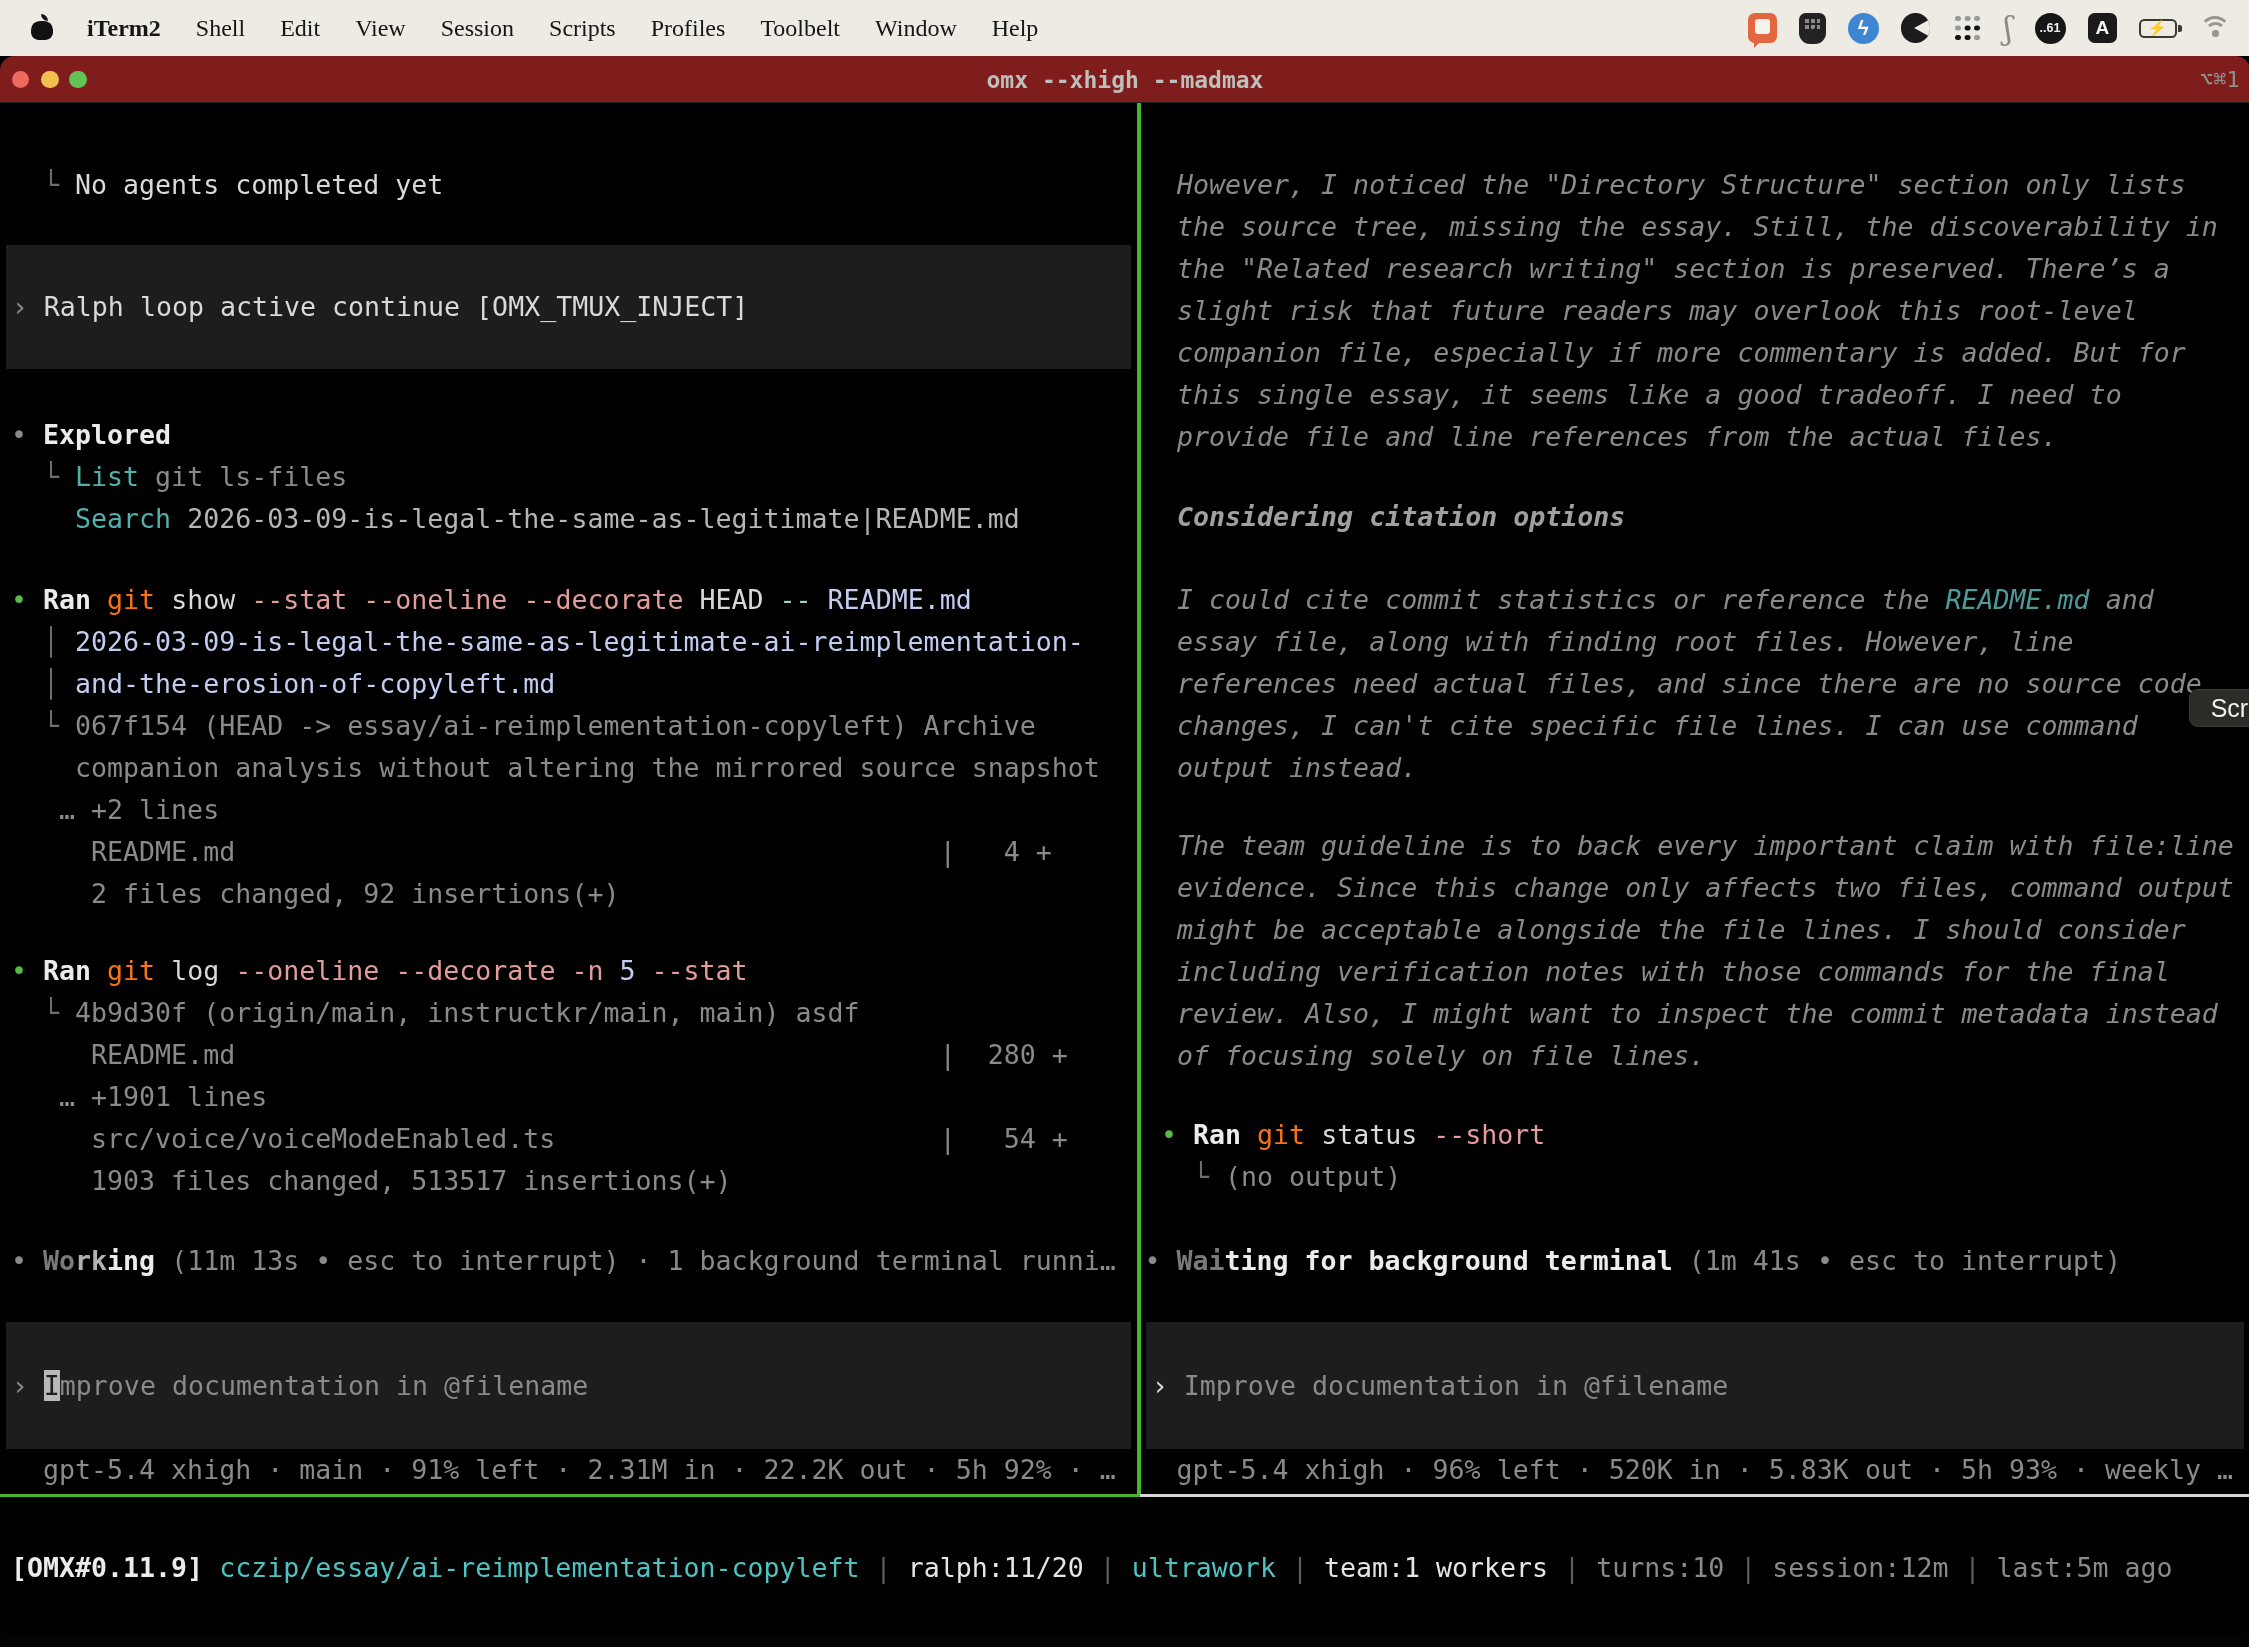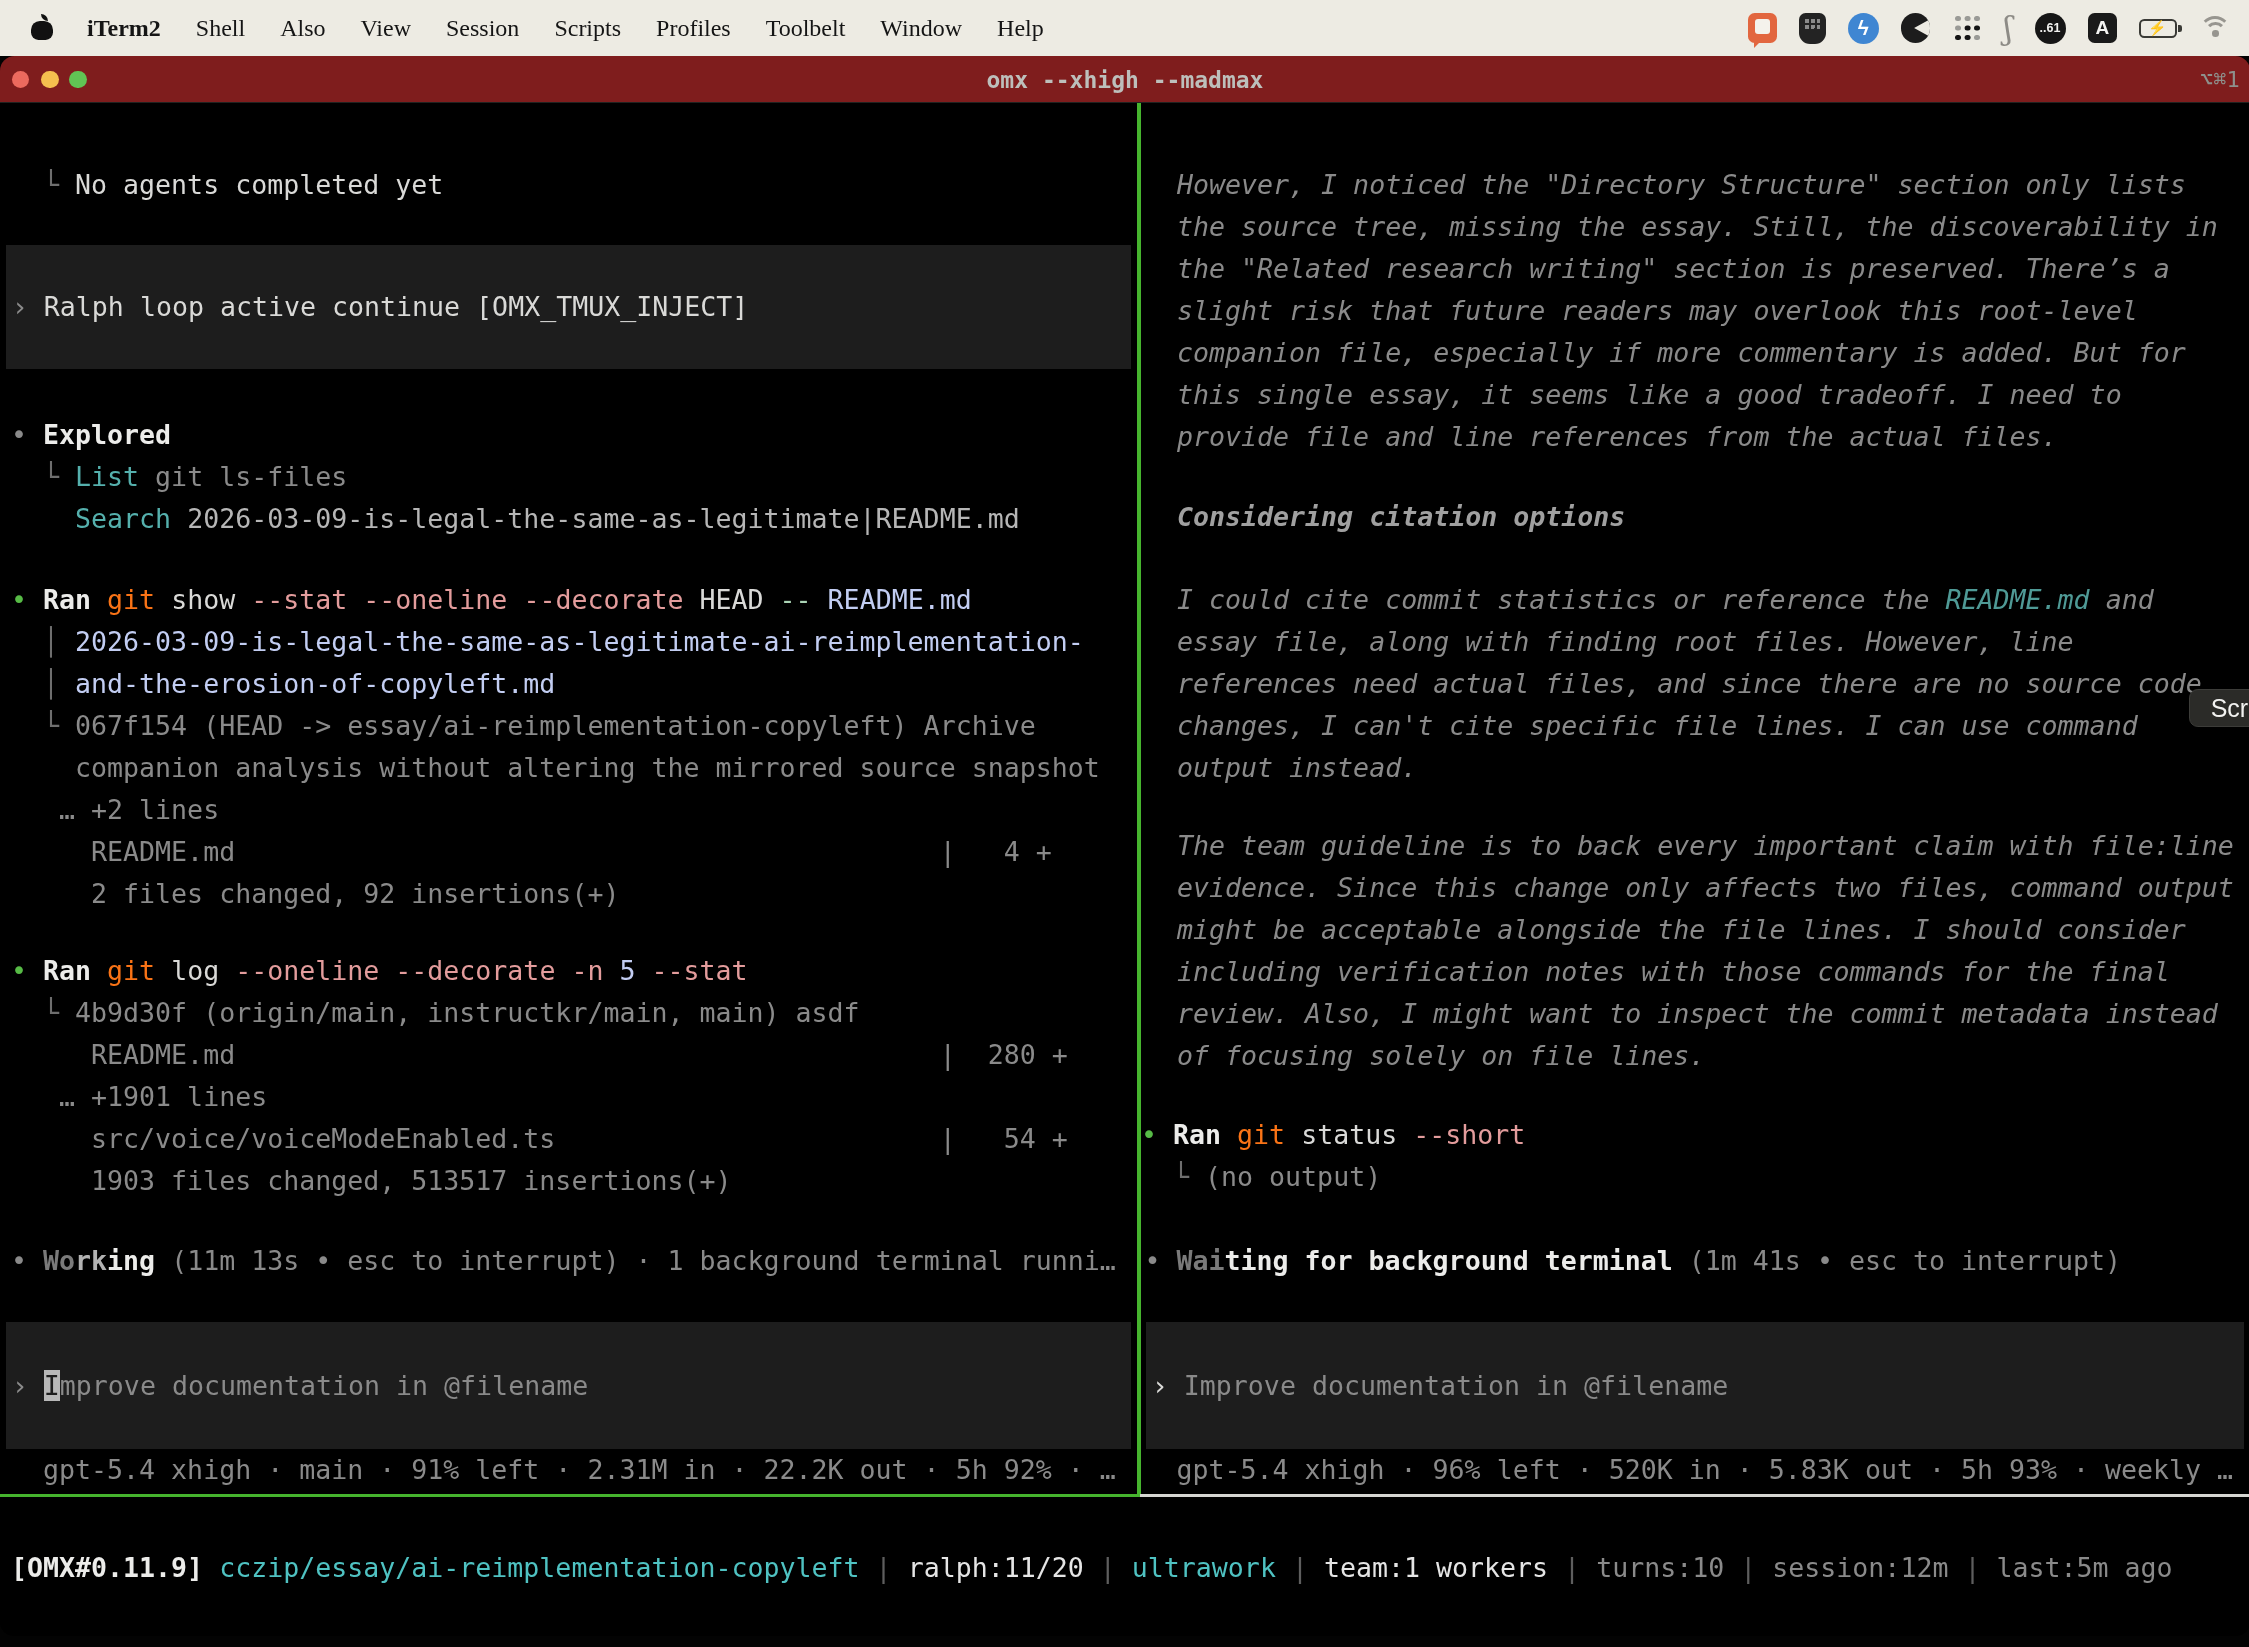--- a/index.html
+++ b/index.html
@@ -83,21 +83,21 @@
   .overlay-chip{position:absolute;left:2189px;top:689px;width:96px;height:38px;background:#2B2B28;border:0.7px solid #3C3C39;border-radius:8.9px;color:#F2F2F0;font-family:"Liberation Sans",sans-serif;font-size:25px;display:flex;align-items:center;padding-left:20.7px;}
 </style>
 </head>
 <body>
 
 <div class="menubar">
   <span class="apple"></span>
   <div class="menu-items">
     <span class="menu-item app">iTerm2</span>
     <span class="menu-item">Shell</span>
-    <span class="menu-item">Also</span>
+    <span class="menu-item">Edit</span>
     <span class="menu-item">View</span>
     <span class="menu-item">Session</span>
     <span class="menu-item">Scripts</span>
     <span class="menu-item">Profiles</span>
     <span class="menu-item">Toolbelt</span>
     <span class="menu-item">Window</span>
     <span class="menu-item">Help</span>
   </div>
   <div class="status-icons">
     <span class="sicon ic-chat"></span>
@@ -190,21 +190,21 @@
           <div class="tline"><span class="s-it">output instead.</span></div>
         </div>
       <div class="block" style="left:37px;top:722px;">
           <div class="tline"><span class="s-it">The team guideline is to back every important claim with file:line</span></div>
           <div class="tline"><span class="s-it">evidence. Since this change only affects two files, command output</span></div>
           <div class="tline"><span class="s-it">might be acceptable alongside the file lines. I should consider</span></div>
           <div class="tline"><span class="s-it">including verification notes with those commands for the final</span></div>
           <div class="tline"><span class="s-it">review. Also, I might want to inspect the commit metadata instead</span></div>
           <div class="tline"><span class="s-it">of focusing solely on file lines.</span></div>
         </div>
-      <div class="block" style="left:1px;top:1011px;">
+      <div class="block" style="left:21px;top:1011px;">
           <div class="tline"><span class="s-bullet">• </span><span class="s-bwhite">Ran </span><span class="s-peri">git </span><span class="s-white">status </span><span class="s-pink">--short</span></div>
           <div class="tline"><span class="s-dim">  └ </span><span class="s-gray">(no output)</span></div>
         </div>
       <div class="block" style="left:4.4px;top:1137px;">
           <div class="tline"><span class="s-gray">• </span><span class="s-graybold">Wai</span><span class="s-bwhite">ting for background terminal</span><span class="s-gray"> (1m 41s • esc to interrupt)</span></div>
         </div>
       <div class="tbox" style="left:5.9px;top:1219px;width:1098px;height:127px;">
           <div class="tline"><span class="s-white">› </span><span class="s-gray">Improve documentation in @filename</span></div>
         </div>
       <div class="block" style="left:4.4px;top:1346px;">

